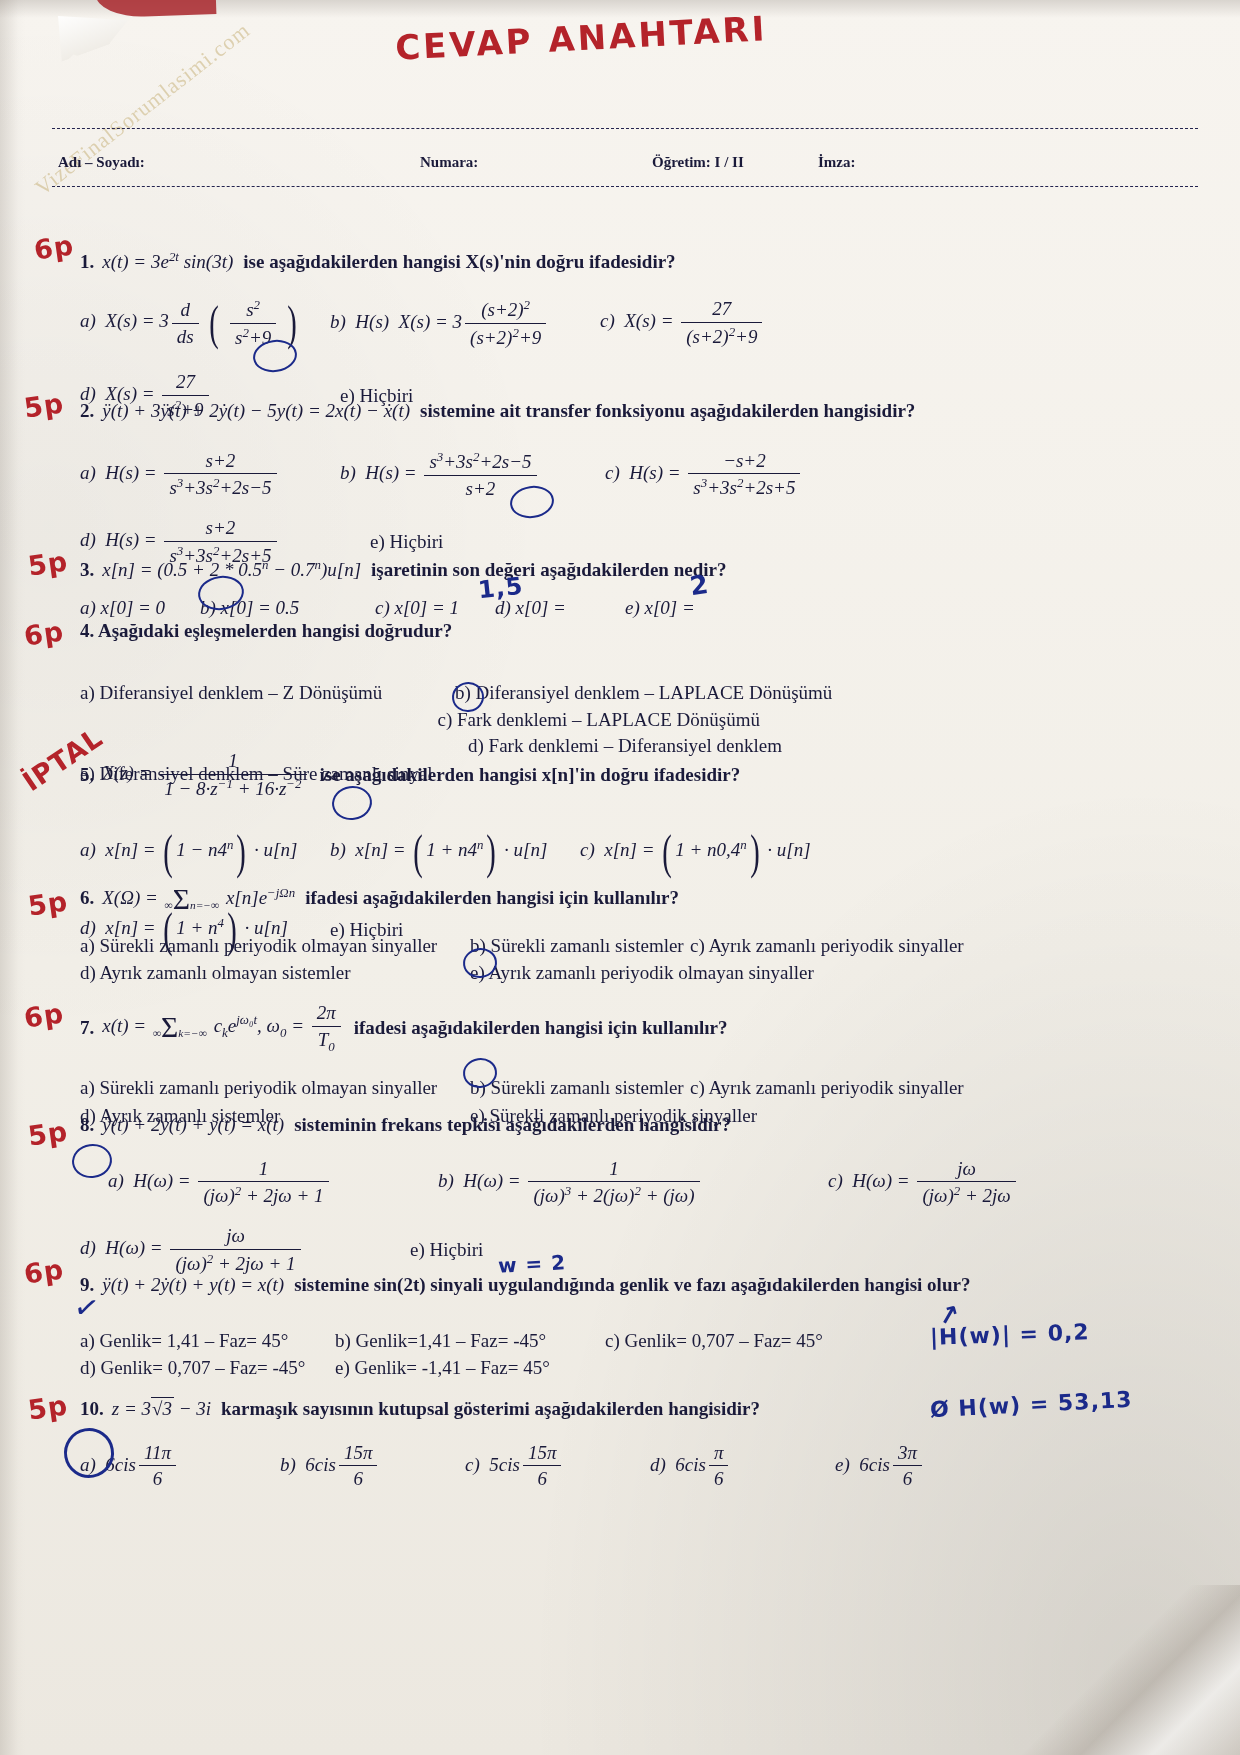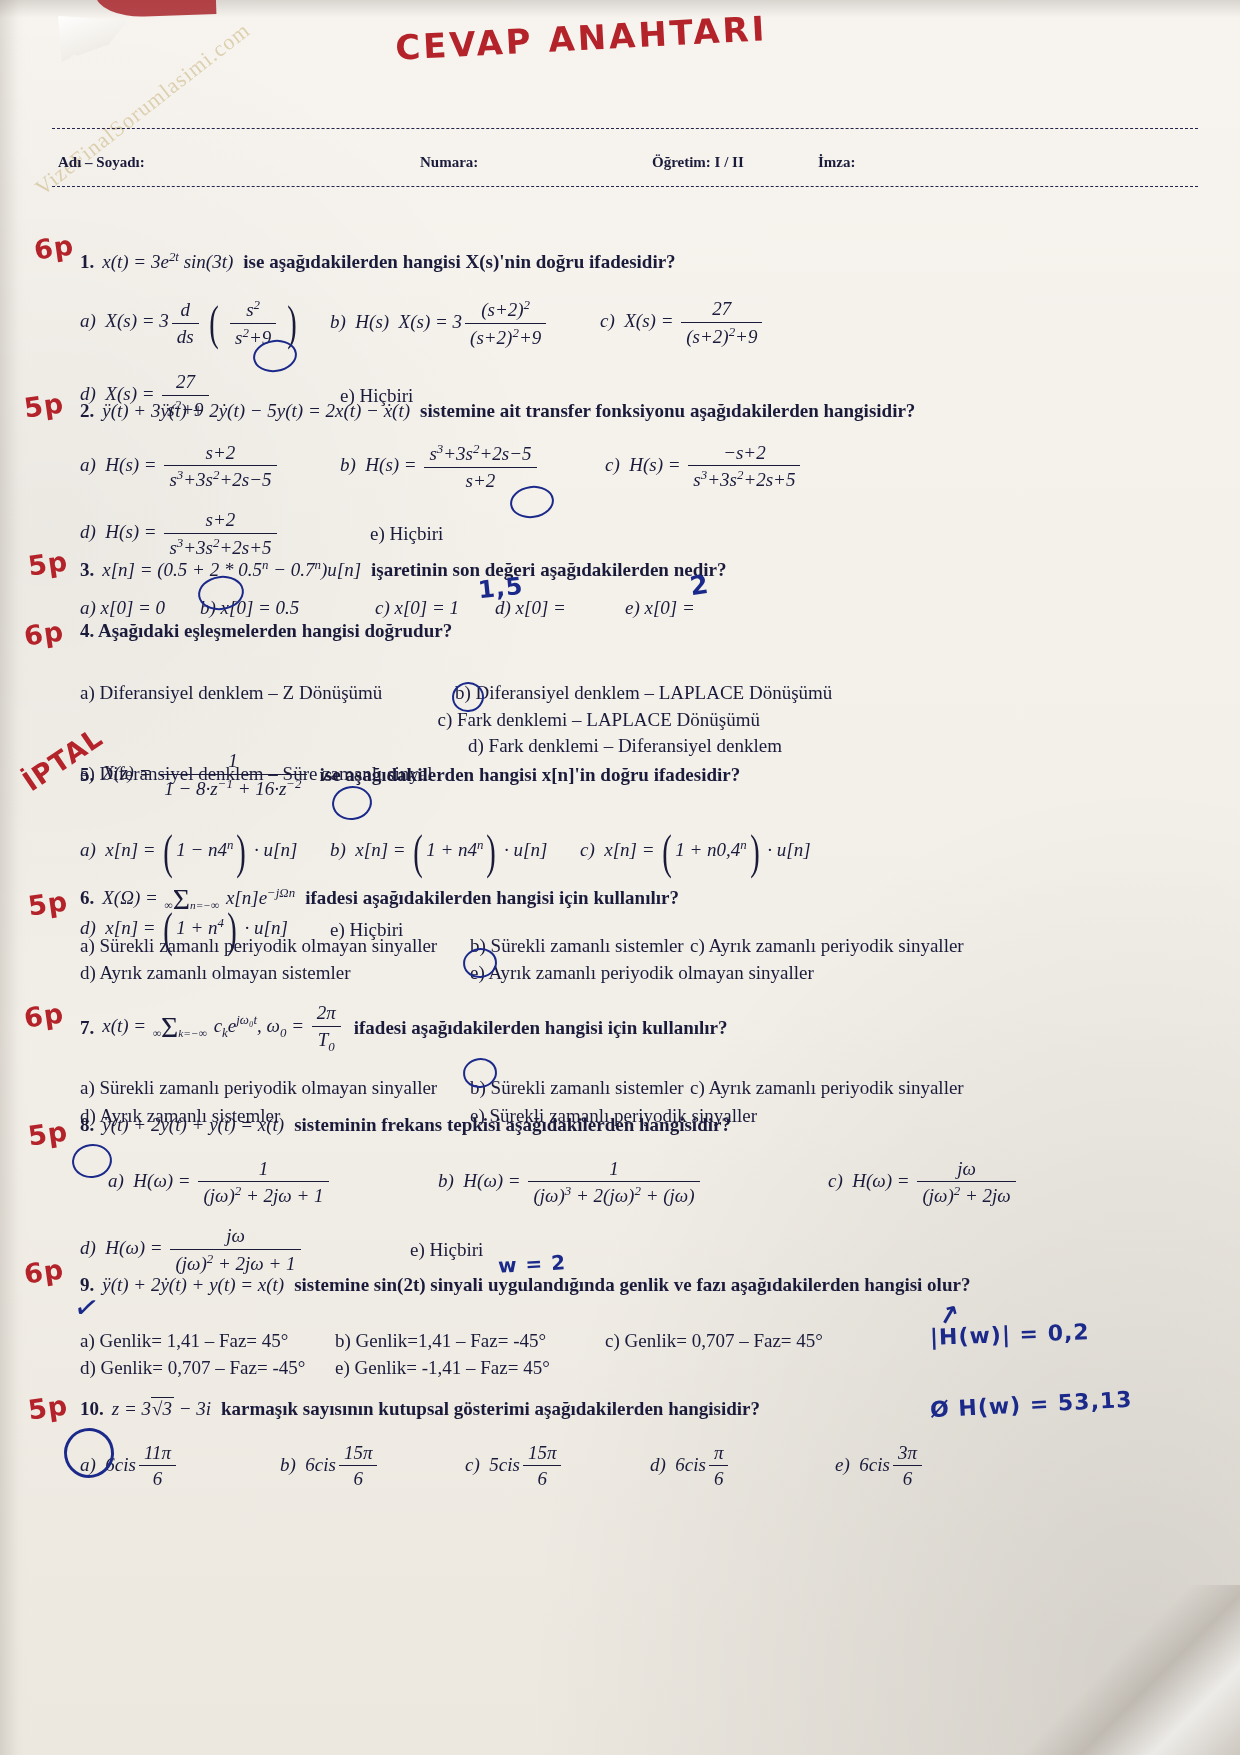--- a/index.html
+++ b/index.html
@@ -191,21 +191,21 @@
 
   <div class="q" style="left:80px; top:398px; width:1090px;">
     <div class="optcols">
       <span class="qnum">2.</span>
       <span class="it" style="margin-left:8px;">
         ÿ(t) + 3ÿ(t) + 2ẏ(t) − 5y(t) = 2x(t) − ẋ(t)
       </span>
       <span class="stem" style="margin-left:10px;">sistemine ait transfer fonksiyonu aşağıdakilerden hangisidir?</span>
     </div>
 
-    <div class="optcols" style="margin-top:16px;">
+    <div class="optcols" style="margin-top:24px;">
       <span class="it" style="width:260px;">
         a) &nbsp;H(s) = <span class="frac"><span class="num">s+2</span><span class="den">s<span class="sup">3</span>+3s<span class="sup">2</span>+2s−5</span></span>
       </span>
       <span class="it" style="width:265px;">
         b) &nbsp;H(s) = <span class="frac"><span class="num">s<span class="sup">3</span>+3s<span class="sup">2</span>+2s−5</span><span class="den">s+2</span></span>
       </span>
       <span class="it">
         c) &nbsp;H(s) = <span class="frac"><span class="num">−s+2</span><span class="den">s<span class="sup">3</span>+3s<span class="sup">2</span>+2s+5</span></span>
       </span>
     </div>

